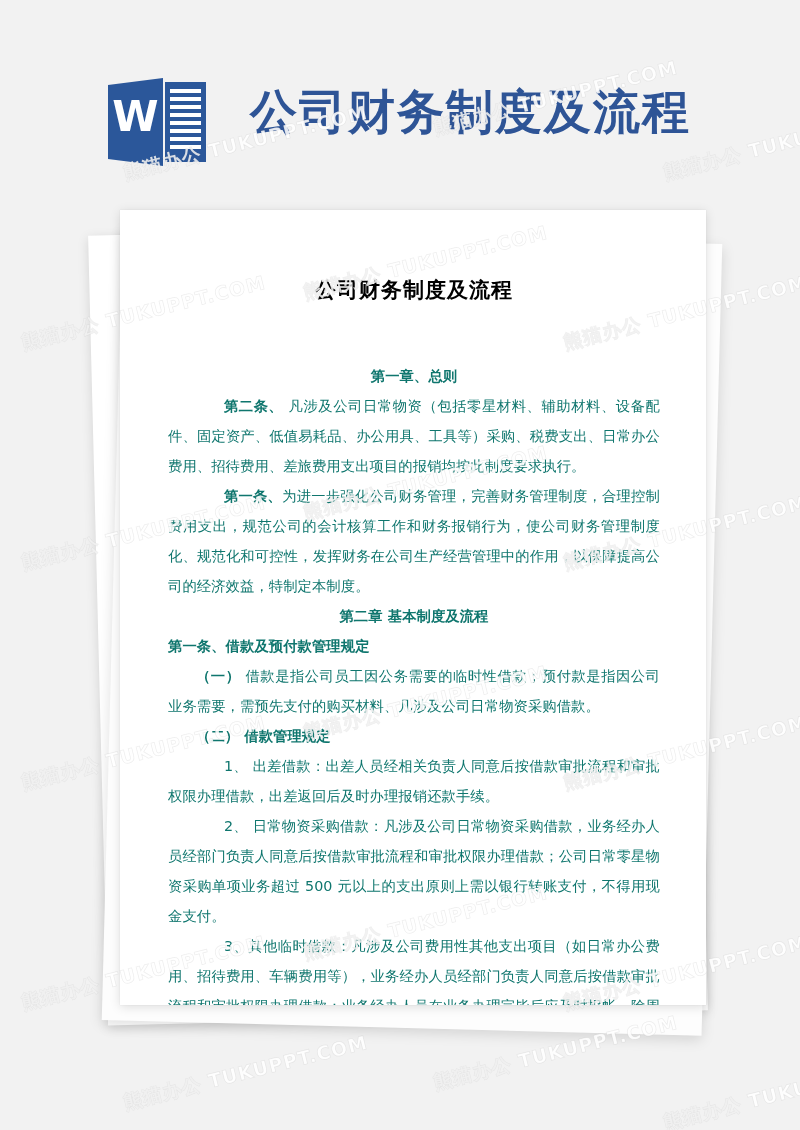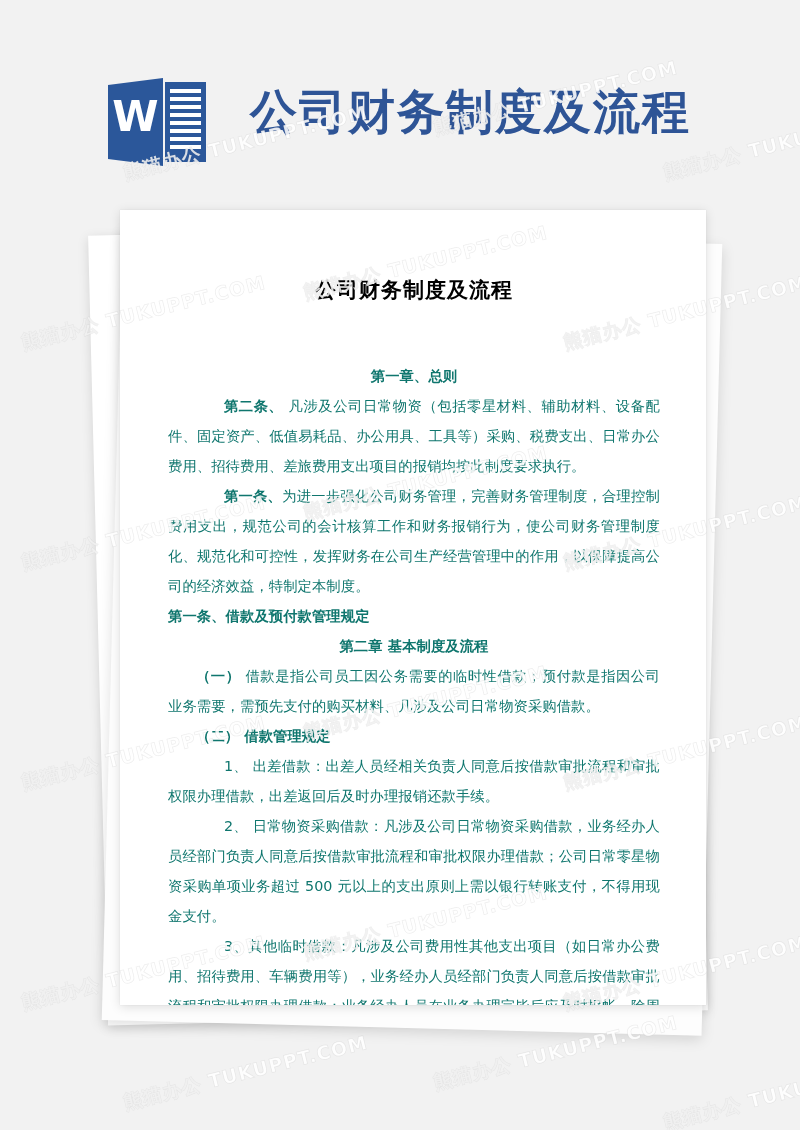--- a/index.html
+++ b/index.html
@@ -206,22 +206,22 @@
   <div class="header-title">公司财务制度及流程</div>
 </div>
 
 <div class="page">
   <div class="doc-body">
     <div class="doc-title">公司财务制度及流程</div>
     <div id="paragraphs">
         <p class="para ind0 center bold">第一章、总则</p>
         <p class="para ind2"><span class="lead">第二条、</span><span> 凡涉及公司日常物资（包括零星材料、辅助材料、设备配件、固定资产、低值易耗品、办公用具、工具等）采购、税费支出、日常办公费用、招待费用、差旅费用支出项目的报销均按此制度要求执行。</span></p>
         <p class="para ind2"><span class="lead">第一条、</span><span>为进一步强化公司财务管理，完善财务管理制度，合理控制费用支出，规范公司的会计核算工作和财务报销行为，使公司财务管理制度化、规范化和可控性，发挥财务在公司生产经营管理中的作用，以保障提高公司的经济效益，特制定本制度。</span></p>
+        <p class="para ind0 center bold">第二章  基本制度及流程</p>
         <p class="para ind0 bold">第一条、借款及预付款管理规定</p>
-        <p class="para ind0 center bold">第二章  基本制度及流程</p>
         <p class="para ind1"><span class="lead">（一）</span><span> 借款是指公司员工因公务需要的临时性借款；预付款是指因公司业务需要，需预先支付的购买材料、凡涉及公司日常物资采购借款。</span></p>
         <p class="para ind1 bold">（二）   借款管理规定</p>
         <p class="para ind2">1、  出差借款：出差人员经相关负责人同意后按借款审批流程和审批权限办理借款，出差返回后及时办理报销还款手续。</p>
         <p class="para ind2">2、  日常物资采购借款：凡涉及公司日常物资采购借款，业务经办人员经部门负责人同意后按借款审批流程和审批权限办理借款；公司日常零星物资采购单项业务超过 500 元以上的支出原则上需以银行转账支付，不得用现金支付。</p>
         <p class="para ind2">3、其他临时借款：凡涉及公司费用性其他支出项目（如日常办公费用、招待费用、车辆费用等），业务经办人员经部门负责人同意后按借款审批流程和审批权限办理借款；业务经办人员在业务办理完毕后应及时报帐，除周转金外其他借款原则上在结清前帐后方可办理借款。</p>
       </div>
   </div>
 </div>
 
 <div class="watermark-layer" id="watermark-layer">

